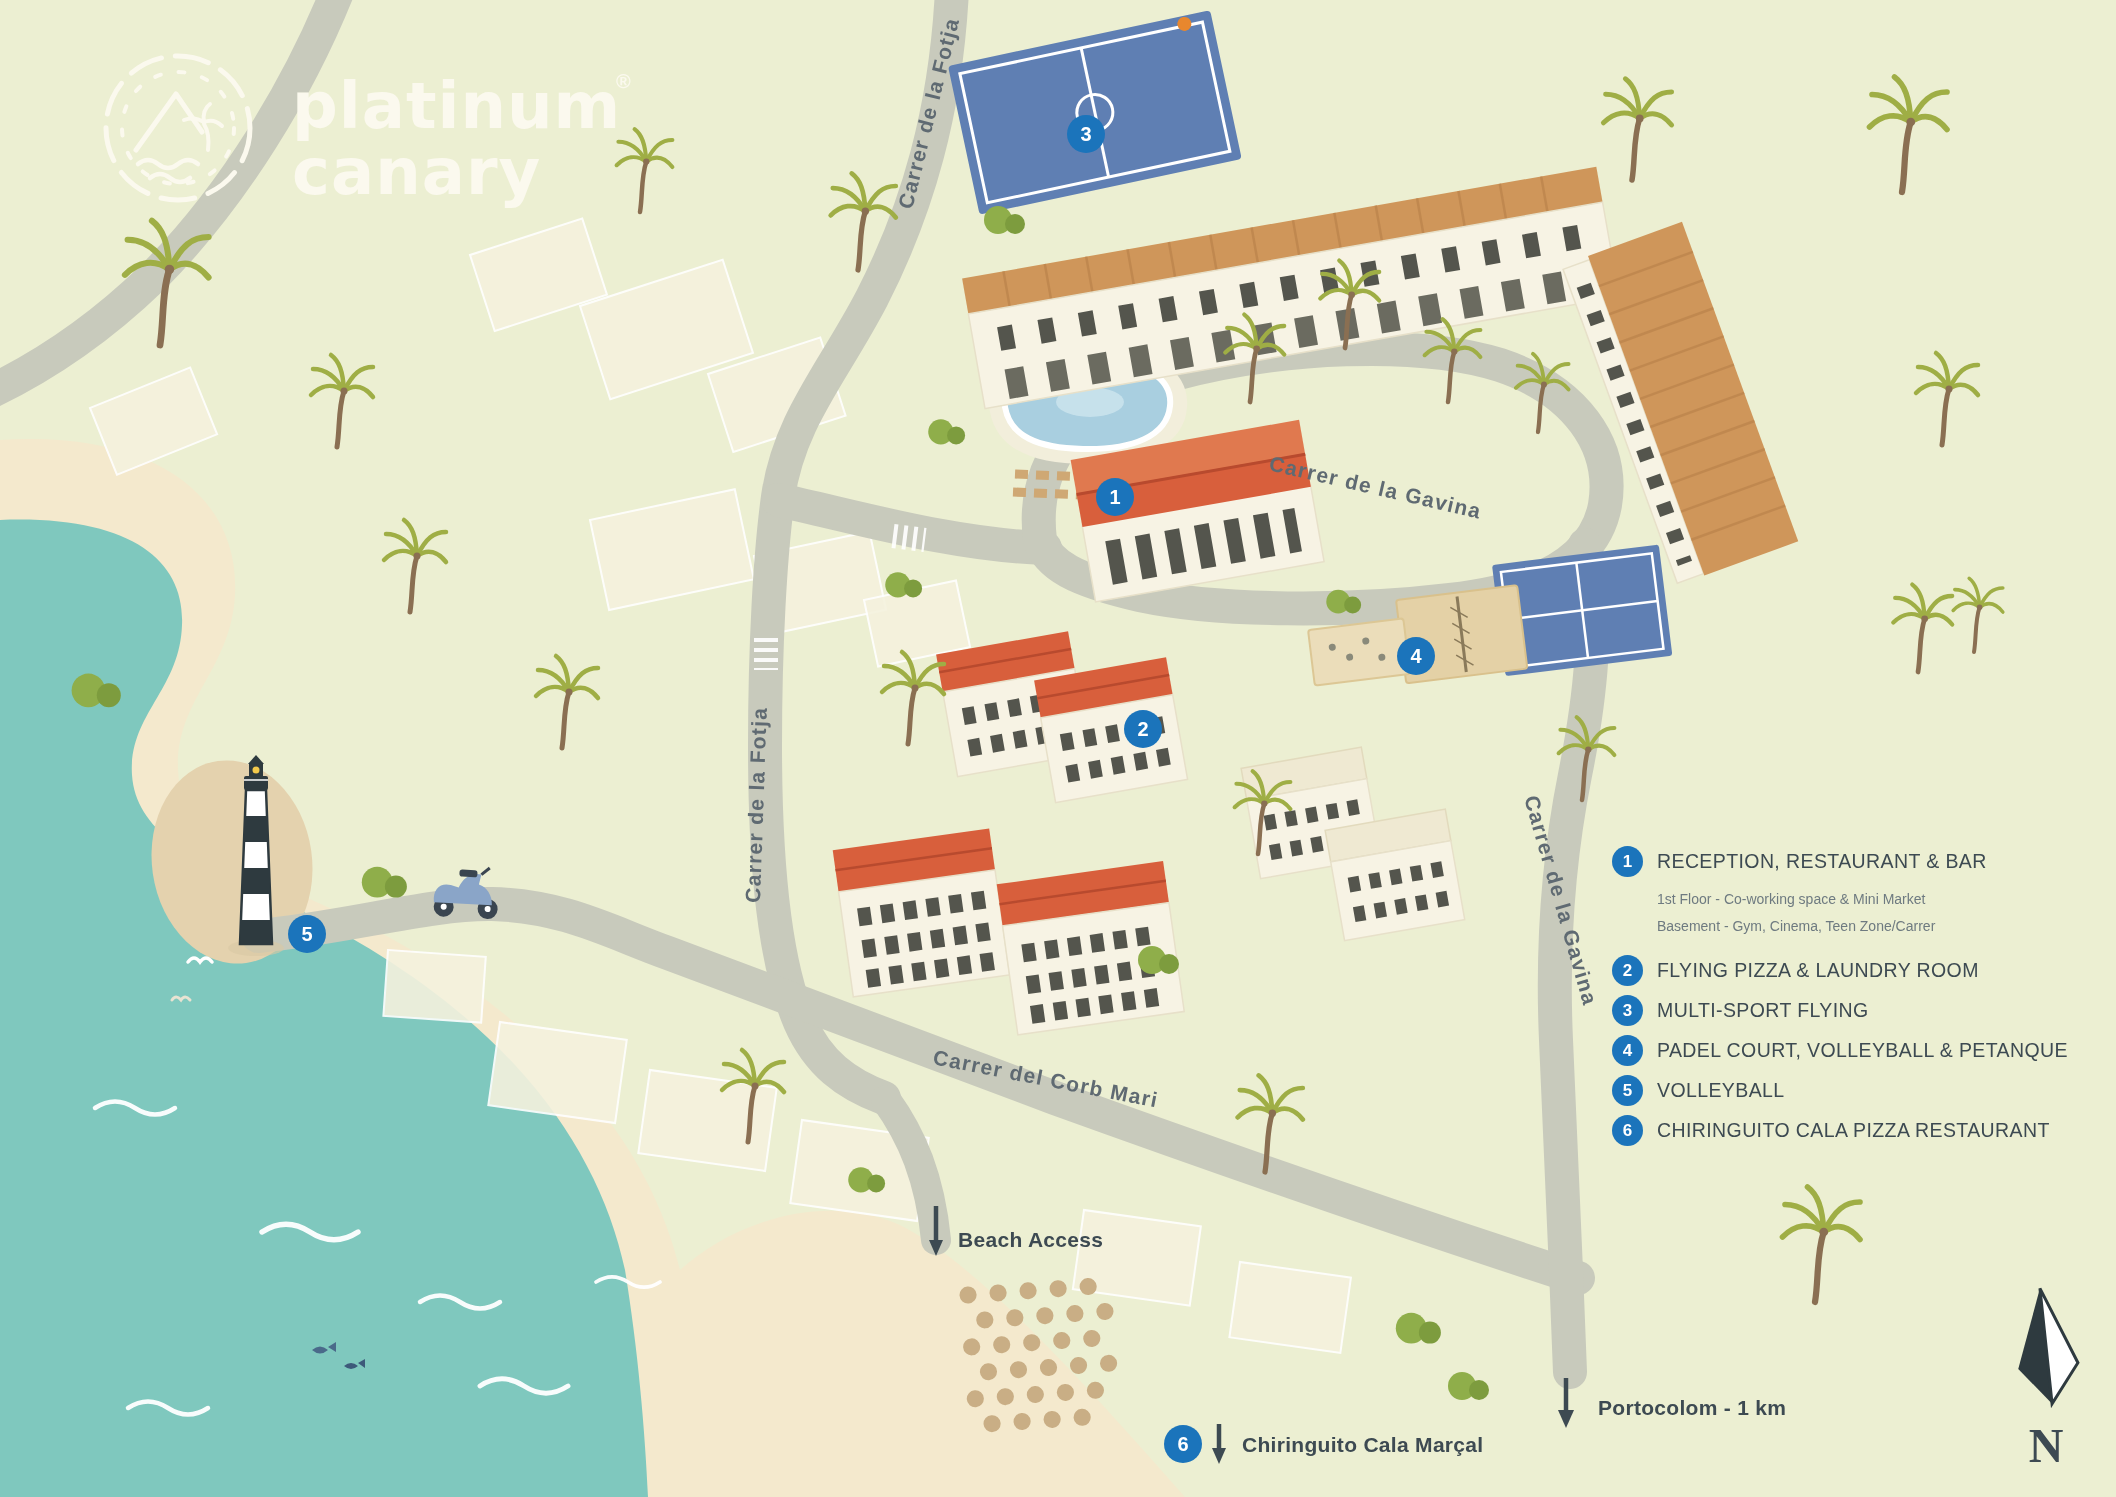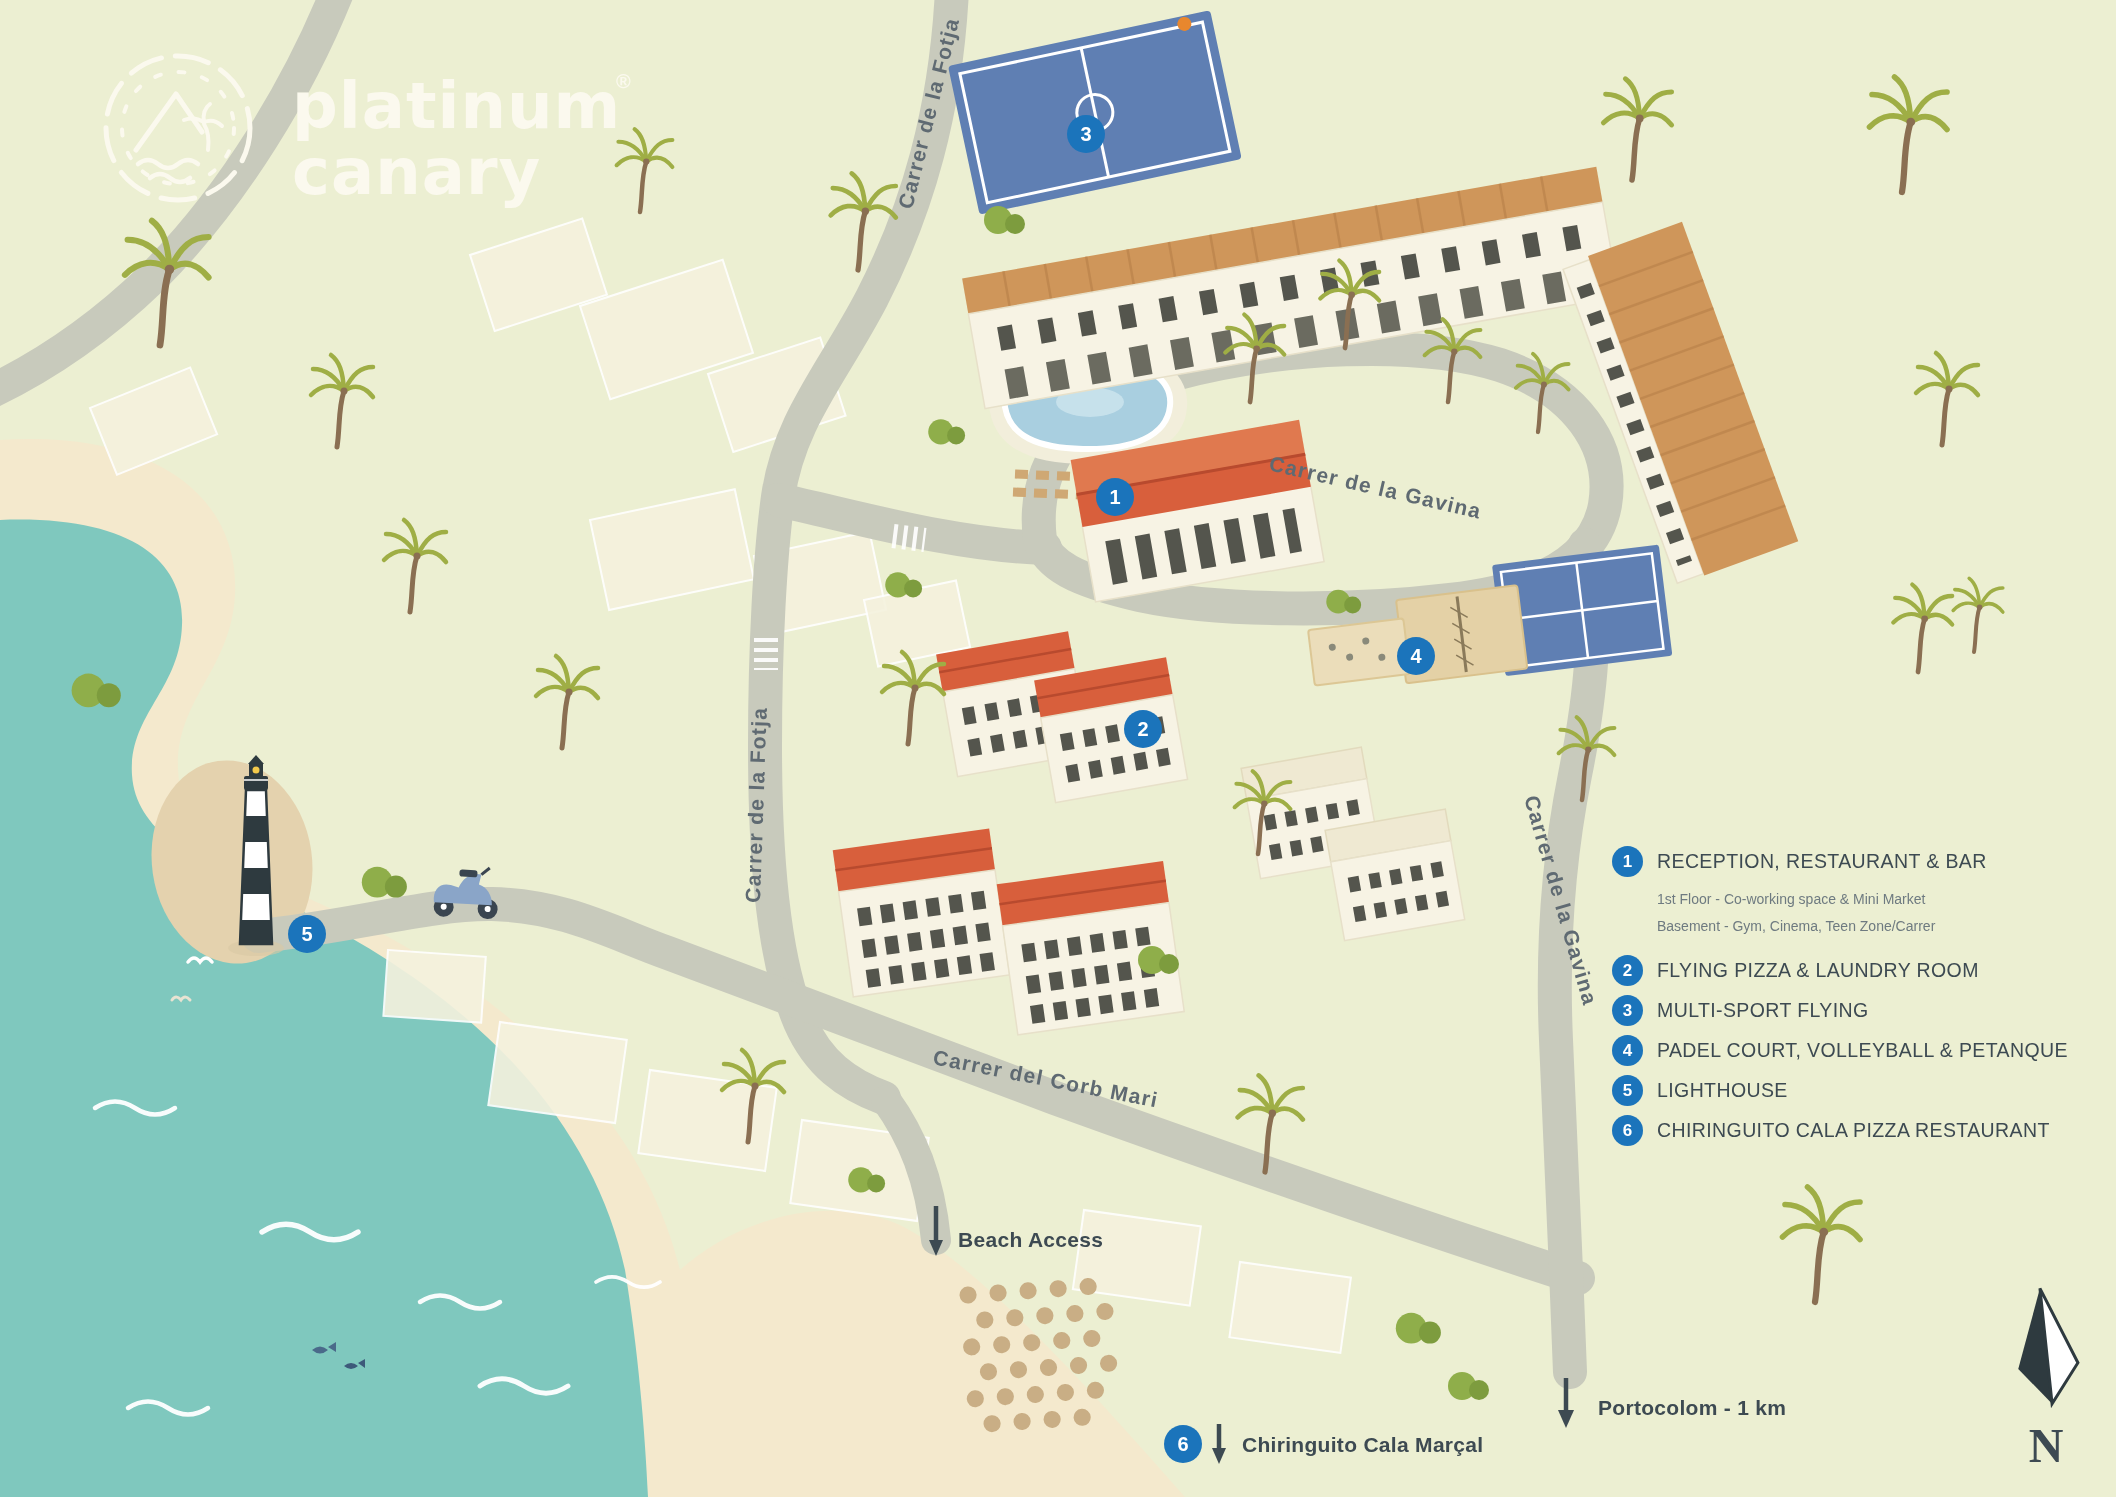--- a/index.html
+++ b/index.html
@@ -385,20 +385,20 @@
   <div class="l-item">
     <span class="l-num">3</span>
     <span class="l-label">MULTI-SPORT FLYING</span>
   </div>
   <div class="l-item">
     <span class="l-num">4</span>
     <span class="l-label">PADEL COURT, VOLLEYBALL &amp; PETANQUE</span>
   </div>
   <div class="l-item">
     <span class="l-num">5</span>
-    <span class="l-label">LIGHTHOUSE</span>
+    <span class="l-label">VOLLEYBALL</span>
   </div>
   <div class="l-item">
     <span class="l-num">6</span>
     <span class="l-label">CHIRINGUITO CALA PIZZA RESTAURANT</span>
   </div>
 </div>
 </div>
 
 </body></html>

